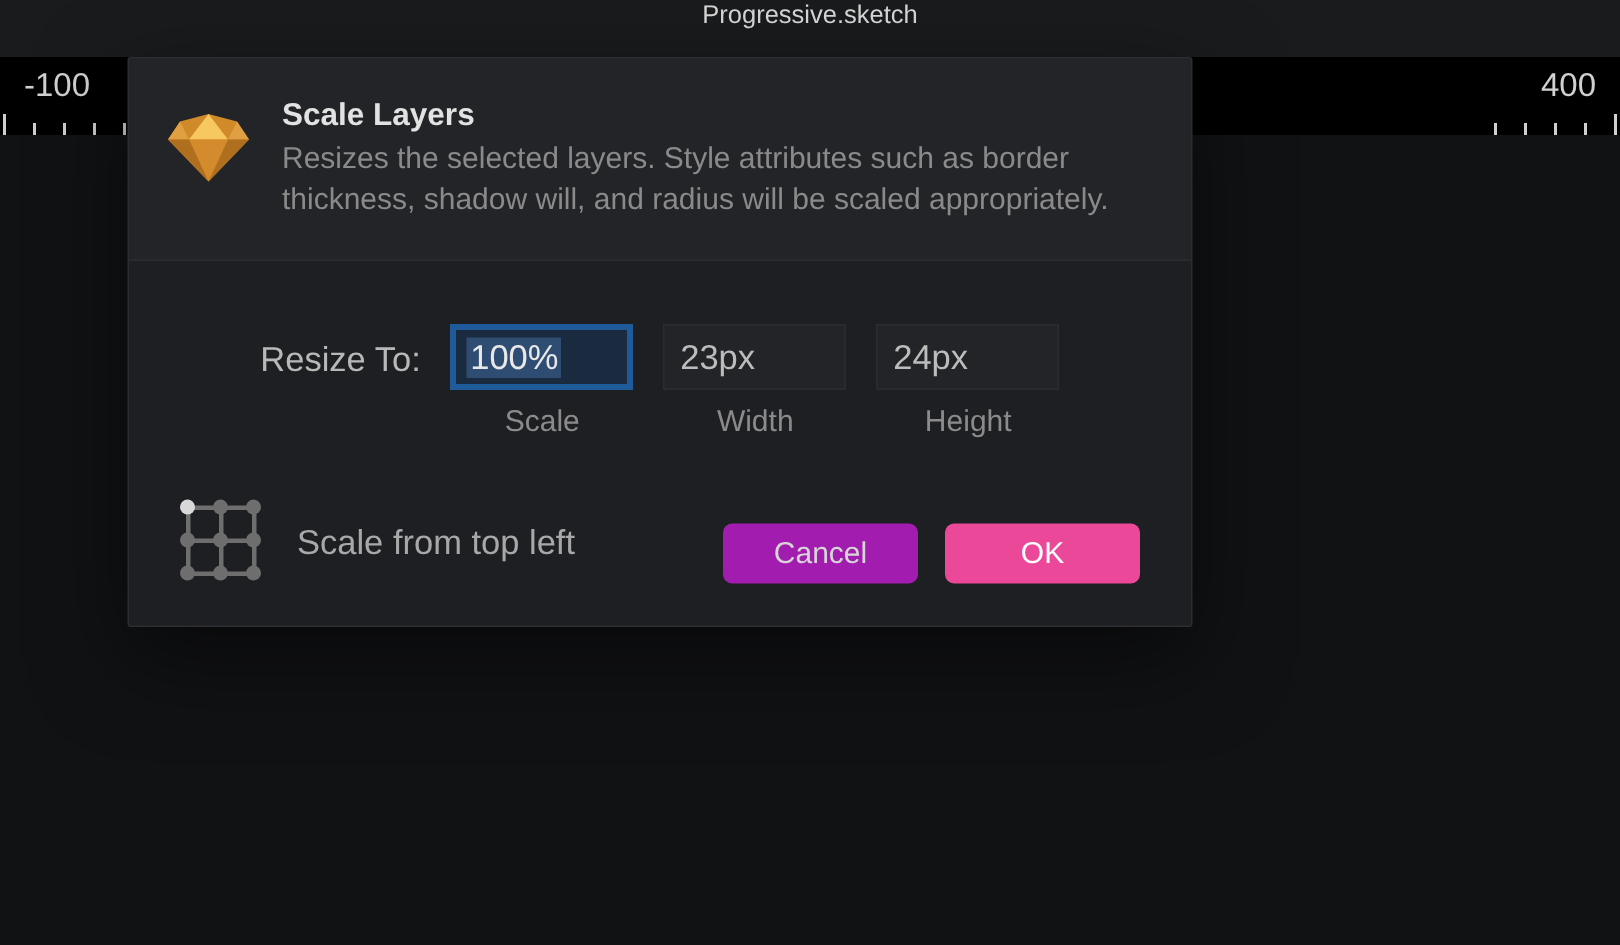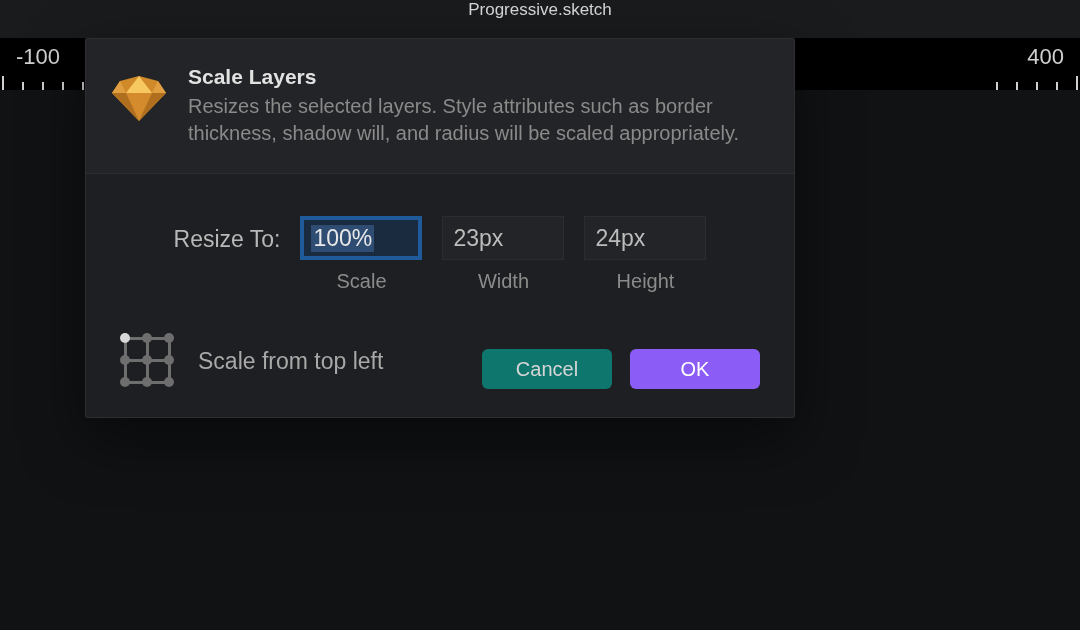--- a/index.html
+++ b/index.html
@@ -171,25 +171,25 @@
   .btn {
     width: 130px;
     height: 40px;
     border-radius: 6px;
     border: none;
     font-size: 20px;
     font-family: inherit;
     cursor: pointer;
   }
   .btn.cancel {
-    background: #0f766e;
+    background: #a21caf;
     color: #d6d6d6;
   }
   .btn.ok {
-    background: #8b5cf6;
+    background: #ec4899;
     color: #fff;
   }
 </style>
 </head>
 <body>
 
 <div class="titlebar">
   <span>Progressive.sketch</span>
 </div>
 

